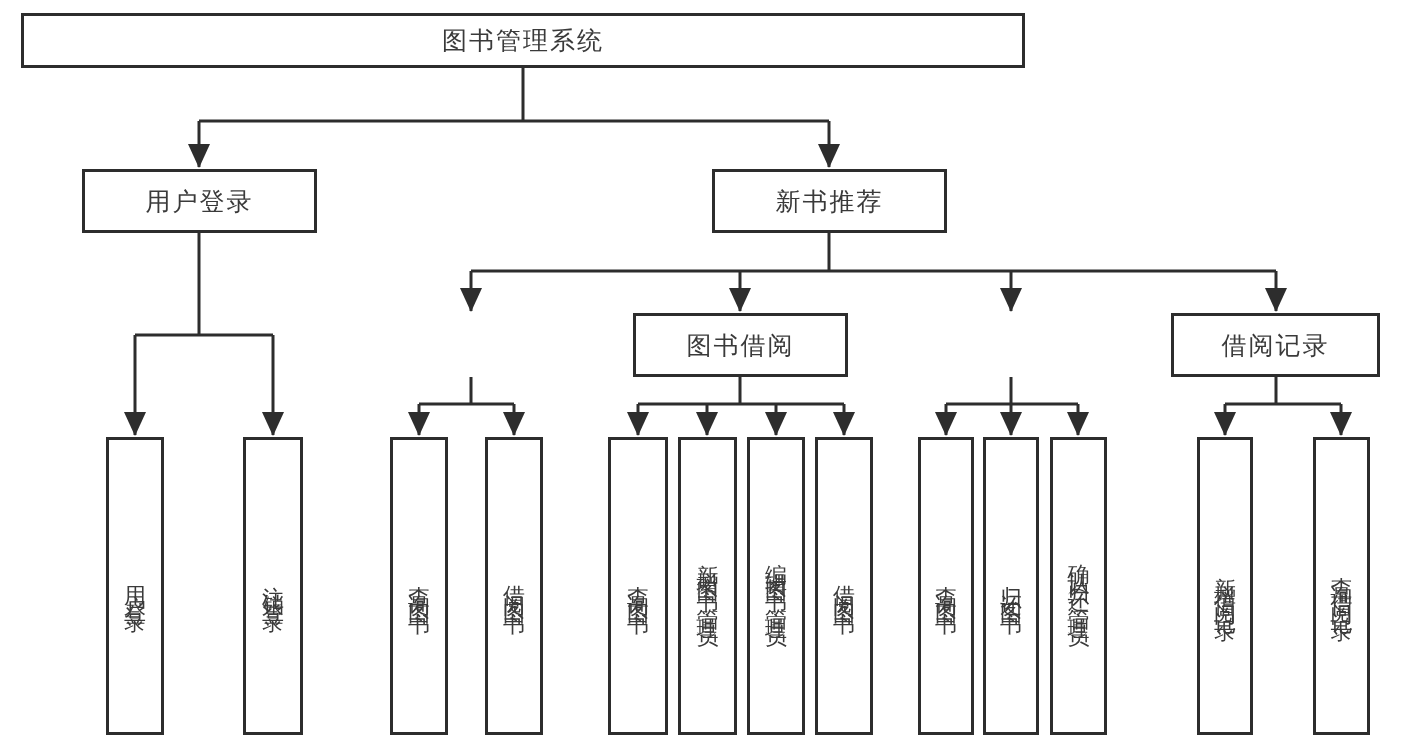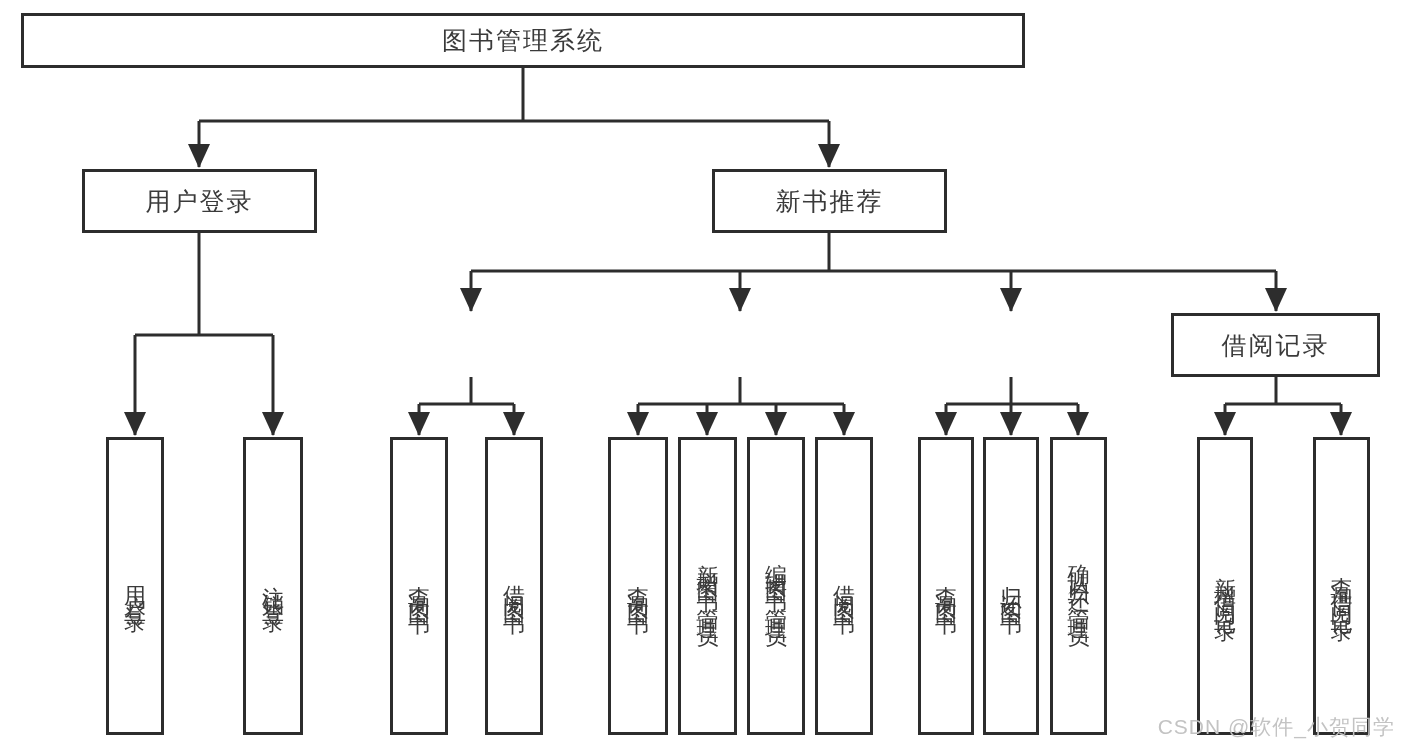--- a/index.html
+++ b/index.html
@@ -86,20 +86,21 @@
     <path d="M1078,404 V435" marker-end="url(#ah)"></path>
     <path d="M1225,404 V435" marker-end="url(#ah)"></path>
     <path d="M1341,404 V435" marker-end="url(#ah)"></path>
   </svg>
 
   <div class="box hbox" style="left:21px;top:13px;width:1004px;height:55px;">图书管理系统</div>
 
   <div class="box hbox" style="left:82px;top:169px;width:235px;height:64px;">用户登录</div>
   <div class="box hbox" style="left:712px;top:169px;width:235px;height:64px;">新书推荐</div>
 
+  <div class="box hbox" style="left:633px;top:313px;width:215px;height:64px;">图书借阅</div>
   <div class="box hbox" style="left:1171px;top:313px;width:209px;height:64px;">借阅记录</div>
 
   <div class="box vbox" style="left:106px;top:437px;width:58px;height:298px;">
     <span>用户登录</span>
     </div>
   <div class="box vbox" style="left:243px;top:437px;width:60px;height:298px;">
     <span>注销登录</span>
     </div>
 
   <div class="box vbox" style="left:390px;top:437px;width:58px;height:298px;">
@@ -132,14 +133,13 @@
     <span>确认归还（管理员）</span>
     </div>
 
   <div class="box vbox" style="left:1197px;top:437px;width:56px;height:298px;">
     <span>新增借阅记录</span>
     </div>
   <div class="box vbox" style="left:1313px;top:437px;width:57px;height:298px;">
     <span>查询借阅记录</span>
     </div>
 
-  <div class="watermark">CSDN @软件_小贺同学</div>
 </div>
 
 </body></html>

